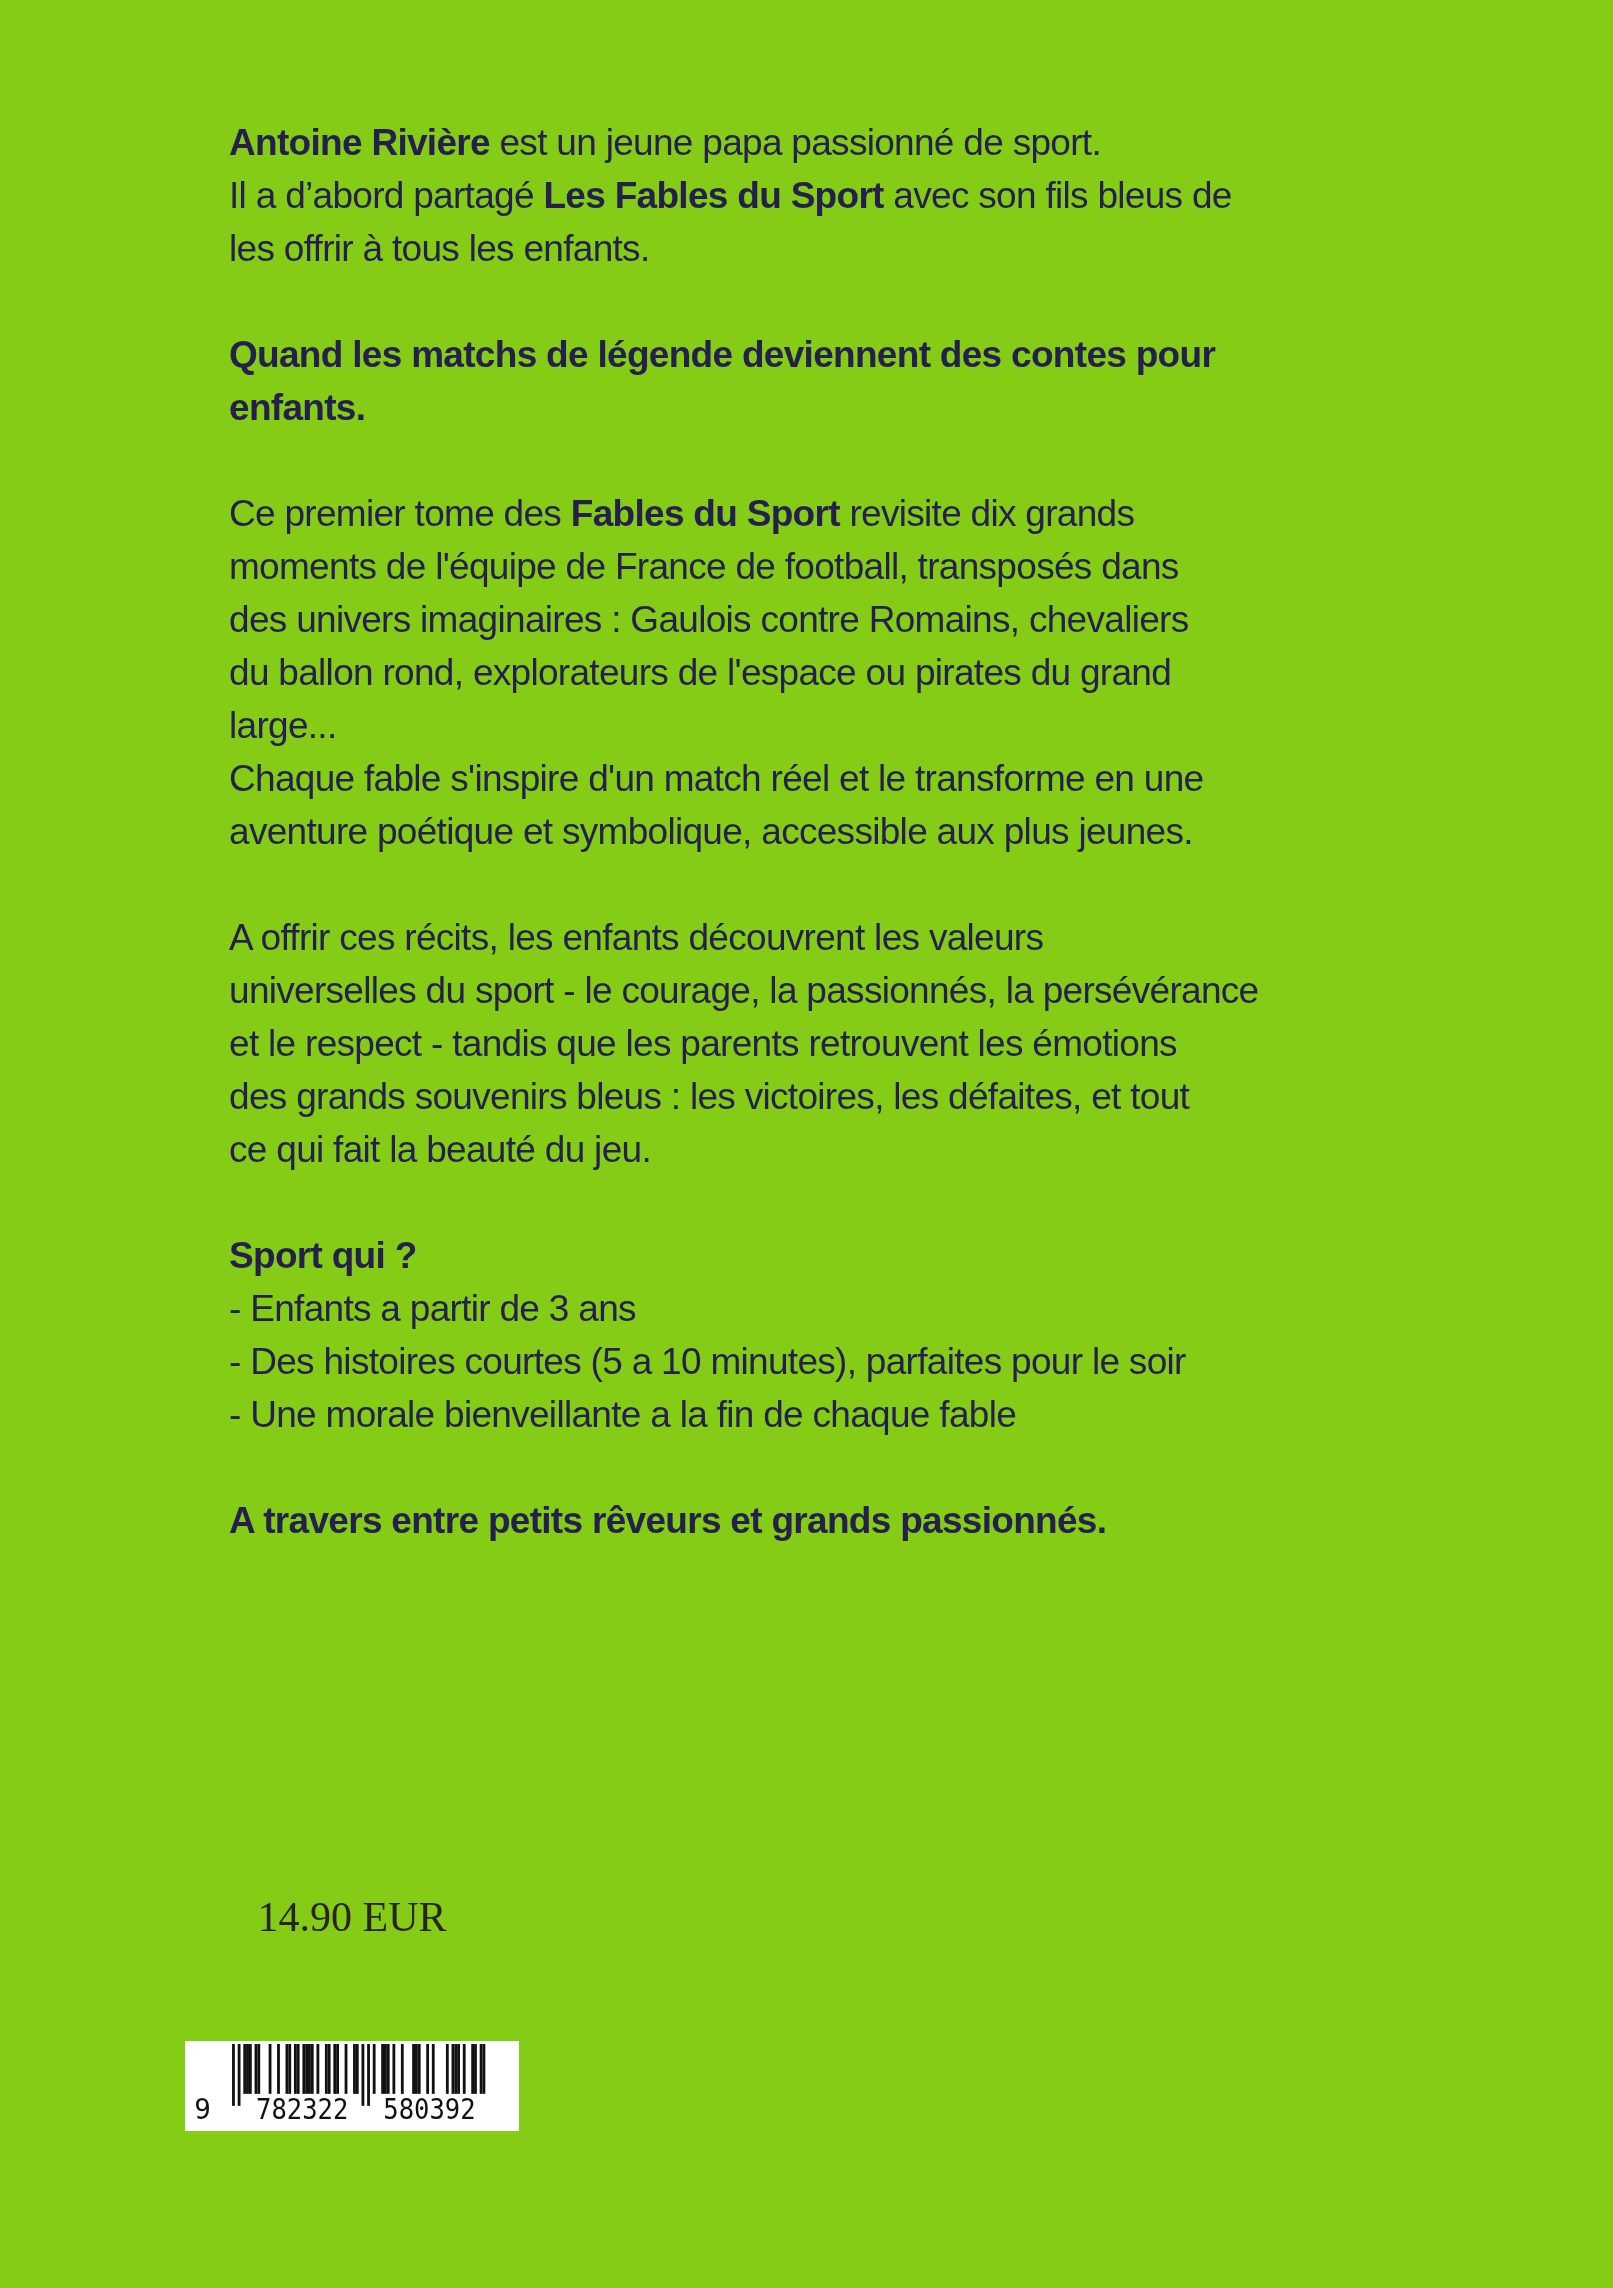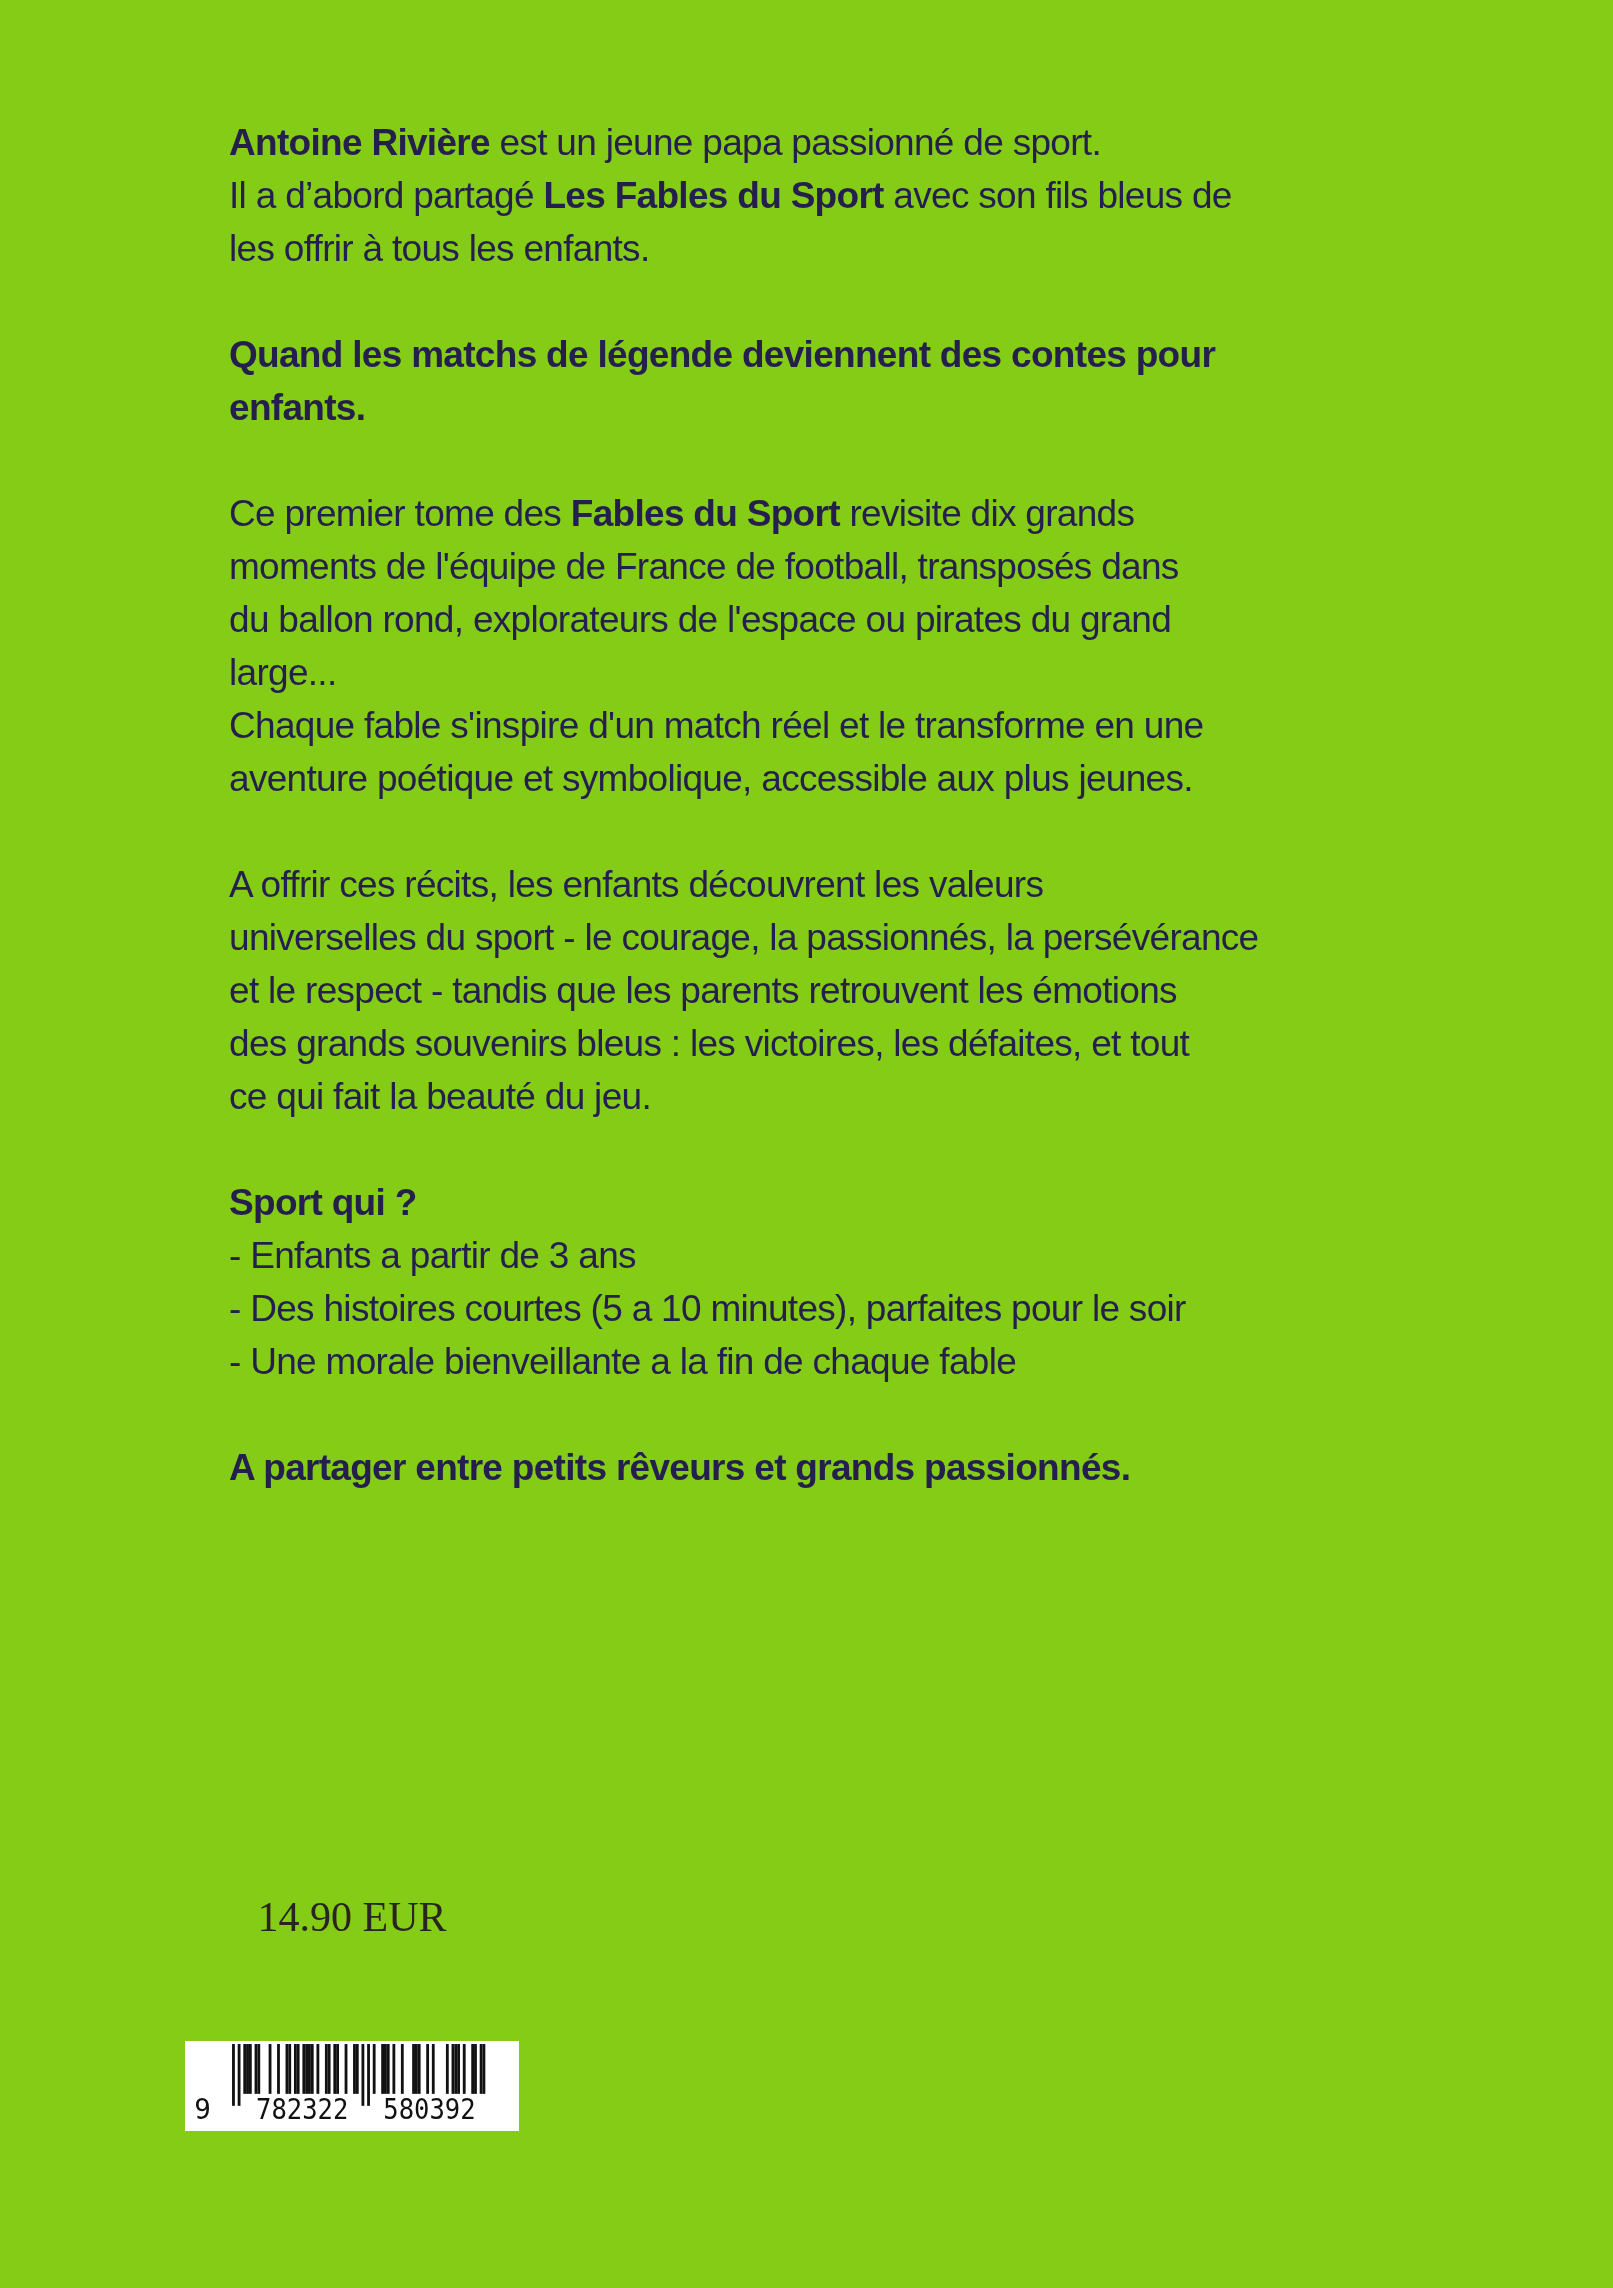--- a/index.html
+++ b/index.html
@@ -49,40 +49,41 @@
         <div class="line"><span>Il a d’abord partagé </span><span class="b">Les Fables du Sport</span><span> avec son fils bleus de</span></div>
         <div class="line"><span>les offrir à tous les enfants.</span></div>
       </div>
       <div class="para">
         <div class="line"><span class="b">Quand les matchs de légende deviennent des contes pour</span></div>
         <div class="line"><span class="b">enfants.</span></div>
       </div>
       <div class="para">
         <div class="line"><span>Ce premier tome des </span><span class="b">Fables du Sport</span><span> revisite dix grands</span></div>
         <div class="line"><span>moments de l'équipe de France de football, transposés dans</span></div>
+        <div class="line"><span>des univers imaginaires : Gaulois contre Romains, chevaliers</span></div>
         <div class="line"><span>du ballon rond, explorateurs de l'espace ou pirates du grand</span></div>
         <div class="line"><span>large...</span></div>
         <div class="line"><span>Chaque fable s'inspire d'un match réel et le transforme en une</span></div>
         <div class="line"><span>aventure poétique et symbolique, accessible aux plus jeunes.</span></div>
       </div>
       <div class="para">
         <div class="line"><span>A offrir ces récits, les enfants découvrent les valeurs</span></div>
         <div class="line"><span>universelles du sport - le courage, la passionnés, la persévérance</span></div>
         <div class="line"><span>et le respect - tandis que les parents retrouvent les émotions</span></div>
         <div class="line"><span>des grands souvenirs bleus : les victoires, les défaites, et tout</span></div>
         <div class="line"><span>ce qui fait la beauté du jeu.</span></div>
       </div>
       <div class="para">
         <div class="line"><span class="b">Sport qui ?</span></div>
         <div class="line"><span>- Enfants a partir de 3 ans</span></div>
         <div class="line"><span>- Des histoires courtes (5 a 10 minutes), parfaites pour le soir</span></div>
         <div class="line"><span>- Une morale bienveillante a la fin de chaque fable</span></div>
       </div>
       <div class="para">
-        <div class="line"><span class="b">A partager entre petits rêveurs et grands passionnés.</span></div>
+        <div class="line"><span class="b">A travers entre petits rêveurs et grands passionnés.</span></div>
       </div>
     </div>
   <div class="price" style="color: rgb(42, 36, 31);">14.90 EUR</div>
   <div class="barcode" title="9 782322 580392">
       <svg width="334" height="90" viewBox="0 0 362 97">
         <rect x="0" y="0" width="362" height="97" fill="#ffffff"></rect>
         <rect x="51.00" y="3" width="3.05" height="67" fill="#111111"></rect>
         <rect x="57.10" y="3" width="3.05" height="67" fill="#111111"></rect>
         <rect x="63.20" y="3" width="3.05" height="54" fill="#111111"></rect>
         <rect x="66.25" y="3" width="3.05" height="54" fill="#111111"></rect>

